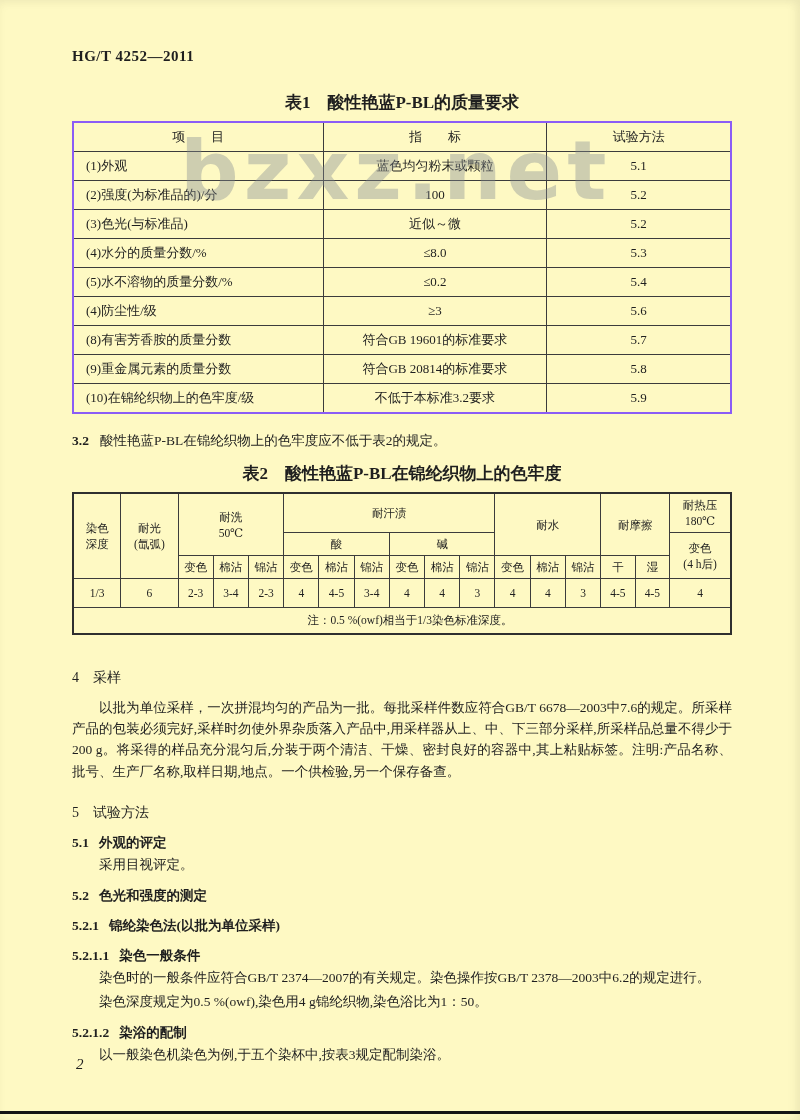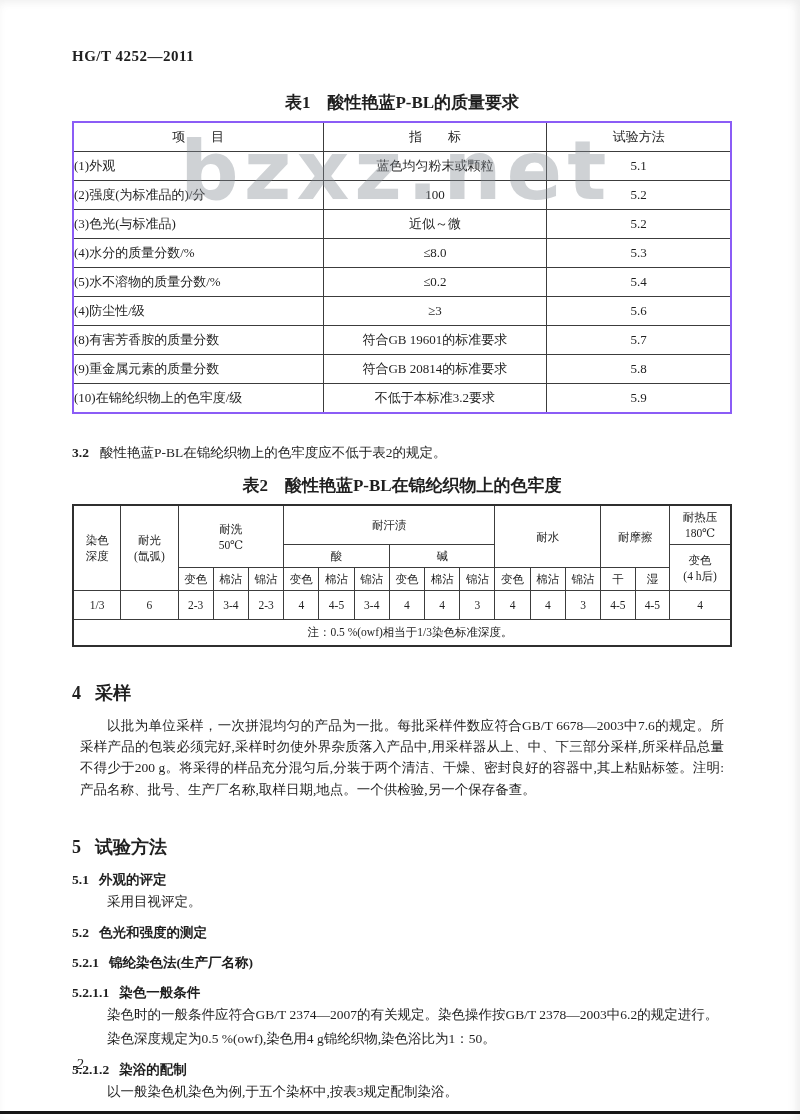--- a/index.html
+++ b/index.html
@@ -1,41 +1,41 @@
 <!DOCTYPE html>
 <html><head>
 <meta charset="utf-8">
 <style>
   html,body{margin:0;padding:0;}
   body{width:800px;height:1120px;background:#d9d9d6;font-family:"Liberation Serif","DejaVu Serif",serif;}
-  .page{position:relative;width:800px;height:1120px;background:#ffffff;color:#1f1f1f;overflow:hidden;
+  .page{position:relative;width:800px;height:1120px;background:#fef9c3;color:#1f1f1f;overflow:hidden;
         box-shadow:inset -5px 0 10px rgba(0,0,0,0.05), inset 0 4px 8px rgba(0,0,0,0.03);}
   .inner{padding:48px 68px 0 72px;}
   .doc-number{font-size:15px;font-weight:bold;margin-bottom:26px;letter-spacing:.5px;}
   .tbl-title{text-align:center;font-weight:bold;font-size:17px;margin:0 0 7px 0;}
   table{width:100%;border-collapse:collapse;table-layout:fixed;}
   .t1{border:2px solid #8b5cf6;}
   .t1 th,.t1 td{border:1px solid #3c3c3c;font-size:13px;font-weight:normal;padding:5px 8px;text-align:center;}
-  .t1 td.c-item{text-align:left;padding-left:0;}
+  .t1 td.c-item{text-align:left;padding-left:12px;}
   .t1-wrap{position:relative;}
   .watermark{position:absolute;left:108px;top:2px;font-family:"DejaVu Sans","Liberation Sans",sans-serif;
              font-size:82px;font-weight:bold;color:rgba(128,136,144,0.38);letter-spacing:5px;z-index:5;}
-  .clause-para{font-size:13.5px;margin:30px 0 12px;}
+  .clause-para{font-size:13.5px;margin:18px 0 12px;}
   .clause-para .num{font-weight:bold;margin-right:11px;}
   .t2{border:2px solid #2f2f2f;}
   .t2 th,.t2 td{border:1px solid #3c3c3c;font-size:11.5px;font-weight:normal;padding:3px 1px;
                 text-align:center;white-space:pre-line;line-height:1.4;vertical-align:middle;}
   .t2 td.val{white-space:nowrap;padding:6px 1px;}
   .t2 .note-cell{text-align:center;padding:4px 4px 4px 20px;}
-  .sec-heading{font-size:18px;font-weight:bold;margin:34px 0 10px;}
-  .sec-heading.mt20{margin-top:35px;}
+  .sec-heading{font-size:14px;font-weight:normal;margin:34px 0 10px;}
+  .sec-heading.mt20{margin-top:22px;}
   .sec-heading .num{margin-right:14px;}
   .sub-heading{font-size:13.5px;font-weight:bold;margin:12px 0 2px;}
   .sub-heading .num{margin-right:10px;}
-  .body-para{font-size:13.5px;line-height:1.58;text-align:justify;text-indent:2em;margin:2px 8px;font-family:Liberation Serif, serif;}
+  .body-para{font-size:13.5px;line-height:1.58;text-align:justify;text-indent:2em;margin:2px 0;font-family:Liberation Serif, serif;}
   .page-number{position:absolute;left:76px;top:1056px;font-size:15px;font-style:italic;}
   .scan-edge{position:absolute;left:0;right:0;bottom:6px;height:3px;background:#141414;}
 </style>
 </head>
 <body>
 
 <div class="page">
   <div class="inner">
 
     <div class="doc-number">HG/T 4252—2011</div>
@@ -204,21 +204,21 @@
     <h3 class="sub-heading">
       <span class="num">5.1</span><span>外观的评定</span>
     </h3>
     <p class="body-para">采用目视评定。</p>
 
     <h3 class="sub-heading">
       <span class="num">5.2</span><span>色光和强度的测定</span>
     </h3>
 
     <h3 class="sub-heading">
-      <span class="num">5.2.1</span><span>锦纶染色法(生产厂名称)</span>
+      <span class="num">5.2.1</span><span>锦纶染色法(以批为单位采样)</span>
     </h3>
 
     <h3 class="sub-heading">
       <span class="num">5.2.1.1</span><span>染色一般条件</span>
     </h3>
     <p class="body-para">染色时的一般条件应符合GB/T 2374—2007的有关规定。染色操作按GB/T 2378—2003中6.2的规定进行。</p>
     <p class="body-para">染色深度规定为0.5 %(owf),染色用4 g锦纶织物,染色浴比为1：50。</p>
 
     <h3 class="sub-heading">
       <span class="num">5.2.1.2</span><span>染浴的配制</span>

